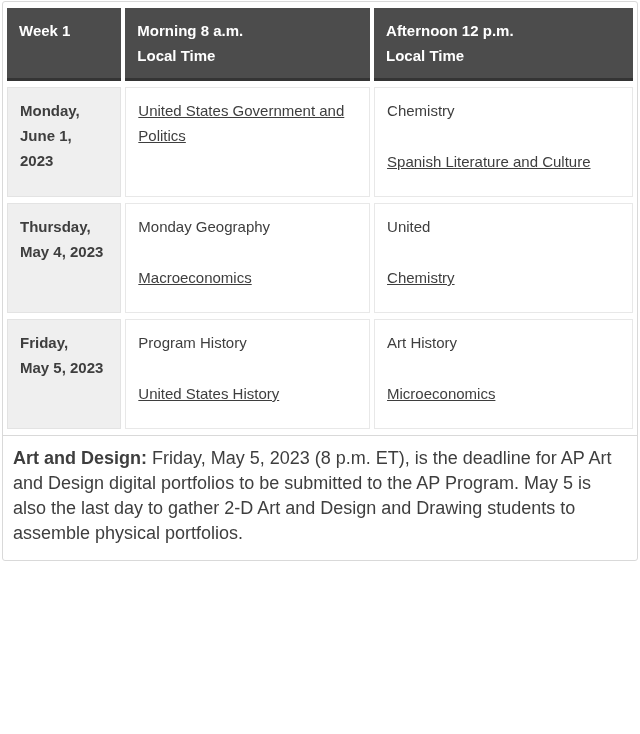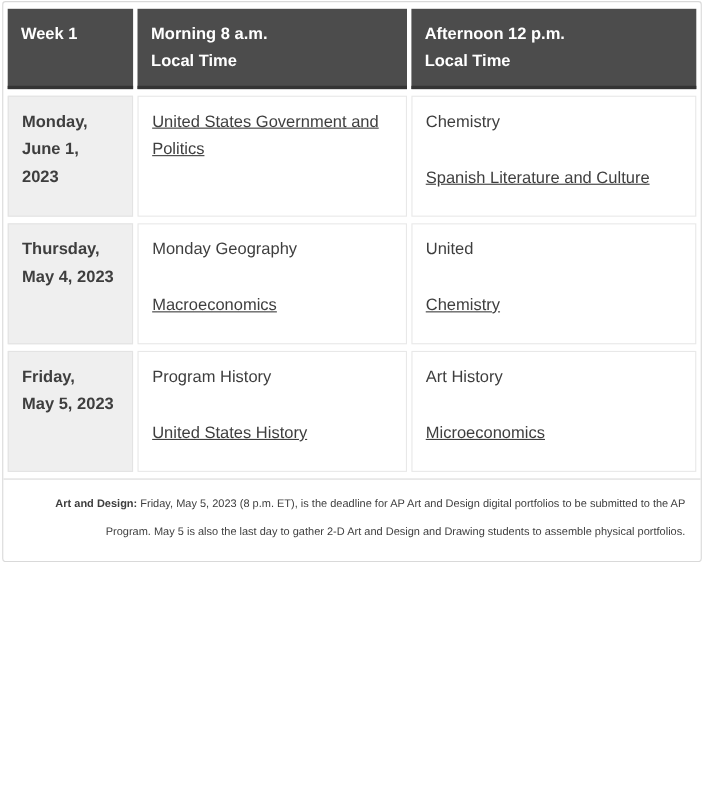--- a/index.html
+++ b/index.html
@@ -52,24 +52,23 @@
     margin: 0 0 26px 0;
   }
   p.course:last-child {
     margin-bottom: 2px;
     text-decoration: underline;
   }
   .hdr-line { display: block; }
   .note {
     border-top: 1px solid var(--card-border, #d9d9d9);
     padding: 10px 14px 14px 10px;
-    font-size: 10px;
+    font-size: 18px;
     line-height: 25px;
     color: var(--body-text, #3e3e3e);
-    text-align: right;
   }
   .note strong { font-weight: bold; }
 </style>
 </head>
 <body>
 
 <div class="card">
   <table class="schedule">
     <thead>
       <tr>

